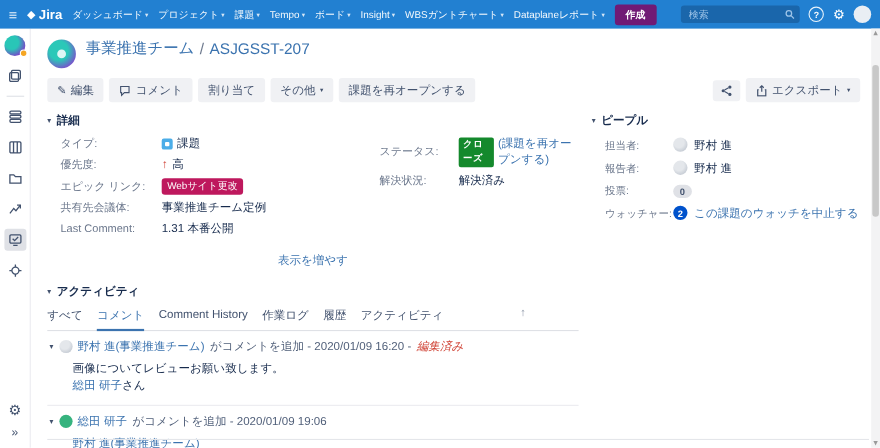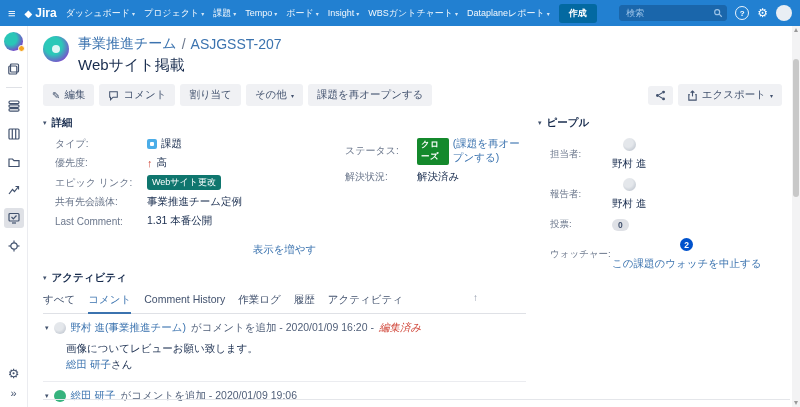--- a/index.html
+++ b/index.html
@@ -7,21 +7,21 @@
     font-family:"Liberation Sans","DejaVu Sans",sans-serif; color:#172B4D; }
 
   
   .navbar { position:absolute; top:0; left:0; right:0; height:26px; background:#2280D1;
     display:flex; align-items:center; padding:0 8px; gap:9px; color:#fff; font-size:9px; z-index:5;}
   .nav-burger { font-size:13px; opacity:.9; cursor:pointer; }
   .nav-logo { display:flex; align-items:center; gap:3px; font-size:12px; font-weight:bold; }
   .nav-logo .mark { font-size:10px; }
   .nav-item { display:flex; align-items:center; gap:2px; cursor:pointer; white-space:nowrap; opacity:.95; }
   .nav-item .caret { font-size:6px; opacity:.85; }
-  .nav-create { background:#0369a1; border-radius:3px; padding:3px 10px; font-weight:bold; cursor:pointer; white-space:nowrap;}
+  .nav-create { background:#701a75; border-radius:3px; padding:3px 10px; font-weight:bold; cursor:pointer; white-space:nowrap;}
   .nav-right { margin-left:auto; display:flex; align-items:center; gap:8px; }
   .nav-search { position:relative; }
   .nav-search input { width:108px; height:16px; background:#1A66AB; border:1px solid #1A66AB; border-radius:3px;
     color:#fff; font-size:9px; padding:0 16px 0 6px; outline:none; }
   .nav-search input::placeholder { color:#9CC3E8; }
   .nav-search svg { position:absolute; right:4px; top:3px; }
   .nav-circle { width:14px; height:14px; border:1px solid rgba(255,255,255,.9); border-radius:50%;
     display:flex; align-items:center; justify-content:center; font-size:8px; font-weight:bold; cursor:pointer;}
   .nav-gear { font-size:12px; cursor:pointer; }
   .nav-avatar { width:16px; height:16px; border-radius:50%; background:#E9EEF4; cursor:pointer; }
@@ -75,29 +75,29 @@
   .details-grid { display:flex; margin-top:7px; padding-left:12px; }
   .dcol-a { width:245px; flex-shrink:0; }
   .dcol-b { flex:1; }
   .frow { display:flex; align-items:center; margin-bottom:5px; font-size:10.5px; min-height:13px;}
   .flabel { width:92px; flex-shrink:0; color:#6B778C; font-size:10px; }
   .dcol-b .flabel { width:72px;margin-left:45px; }
   .fvalue { display:flex; align-items:center; gap:4px; }
   .type-ic { width:10px; height:10px; background:#4BADE8; border-radius:2px; position:relative; }
   .type-ic::after { content:""; position:absolute; left:3px; top:3px; width:4px; height:4px; background:#fff; border-radius:1px;}
   .prio-hi { color:#D04437; font-weight:bold; font-size:11px; line-height:10px;}
-  .epic-badge { background:#0f766e; color:#fff; font-size:9px; padding:1px 5px; border-radius:3px; cursor:pointer;}
+  .epic-badge { background:#be185d; color:#fff; font-size:9px; padding:1px 5px; border-radius:3px; cursor:pointer;}
   .lozenge { background:#14892C; color:#fff; font-size:8.5px; font-weight:bold; padding:1.5px 4px; border-radius:2px; letter-spacing:.5px;}
   .show-more { text-align:center; margin:10px 0 2px; font-size:10.5px; }
 
   
   .people-grid { margin-top:8px; padding-left:12px; }
   .prow { display:flex; align-items:center; margin-bottom:7px; font-size:10.5px; }
   .plabel { width:62px; flex-shrink:0; color:#6B778C; font-size:9.5px; }
-  .pvalue { display:flex; align-items:center; gap:6px;flex-direction:column; }
+  .pvalue { display:flex; align-items:flex-start; gap:6px; }
   .u-avatar { width:13px; height:13px; border-radius:50%;
     background:radial-gradient(circle at 40% 35%, #E4E7EB 40%, #C3C9D2 80%); }
   .pill { background:#DFE1E6; color:#42526E; font-size:8.5px; font-weight:bold; border-radius:7px; padding:1px 6px;}
   .wbadge { background:#0052CC; color:#fff; font-size:8.5px; font-weight:bold; border-radius:50%;
     width:13px; height:13px; display:inline-flex; align-items:center; justify-content:center; }
 
   
   .activity { margin-top:14px; }
   .tabs { position:relative; display:flex; gap:13px; margin-top:6px; padding:2px 0 5px; border-bottom:1px solid #DFE1E6;
     font-size:10.5px; color:#42526E; }
@@ -239,21 +239,20 @@
 <main class="main">
 
   <div class="issue-header">
     <span class="proj-avatar"></span>
     <div>
       <div class="breadcrumb">
         <a class="lnk">事業推進チーム</a>
         <span class="crumb-sep">/</span>
         <a class="lnk">ASJGSST-207</a>
       </div>
-      <div class="issue-title">Webサイト掲載</div>
     </div>
   </div>
 
   <div class="toolbar">
     <button class="btn">
       <span class="bicon">✎</span>
       <span>編集</span>
     </button>
     <button class="btn">
       <svg width="11" height="11" viewBox="0 0 13 13">

